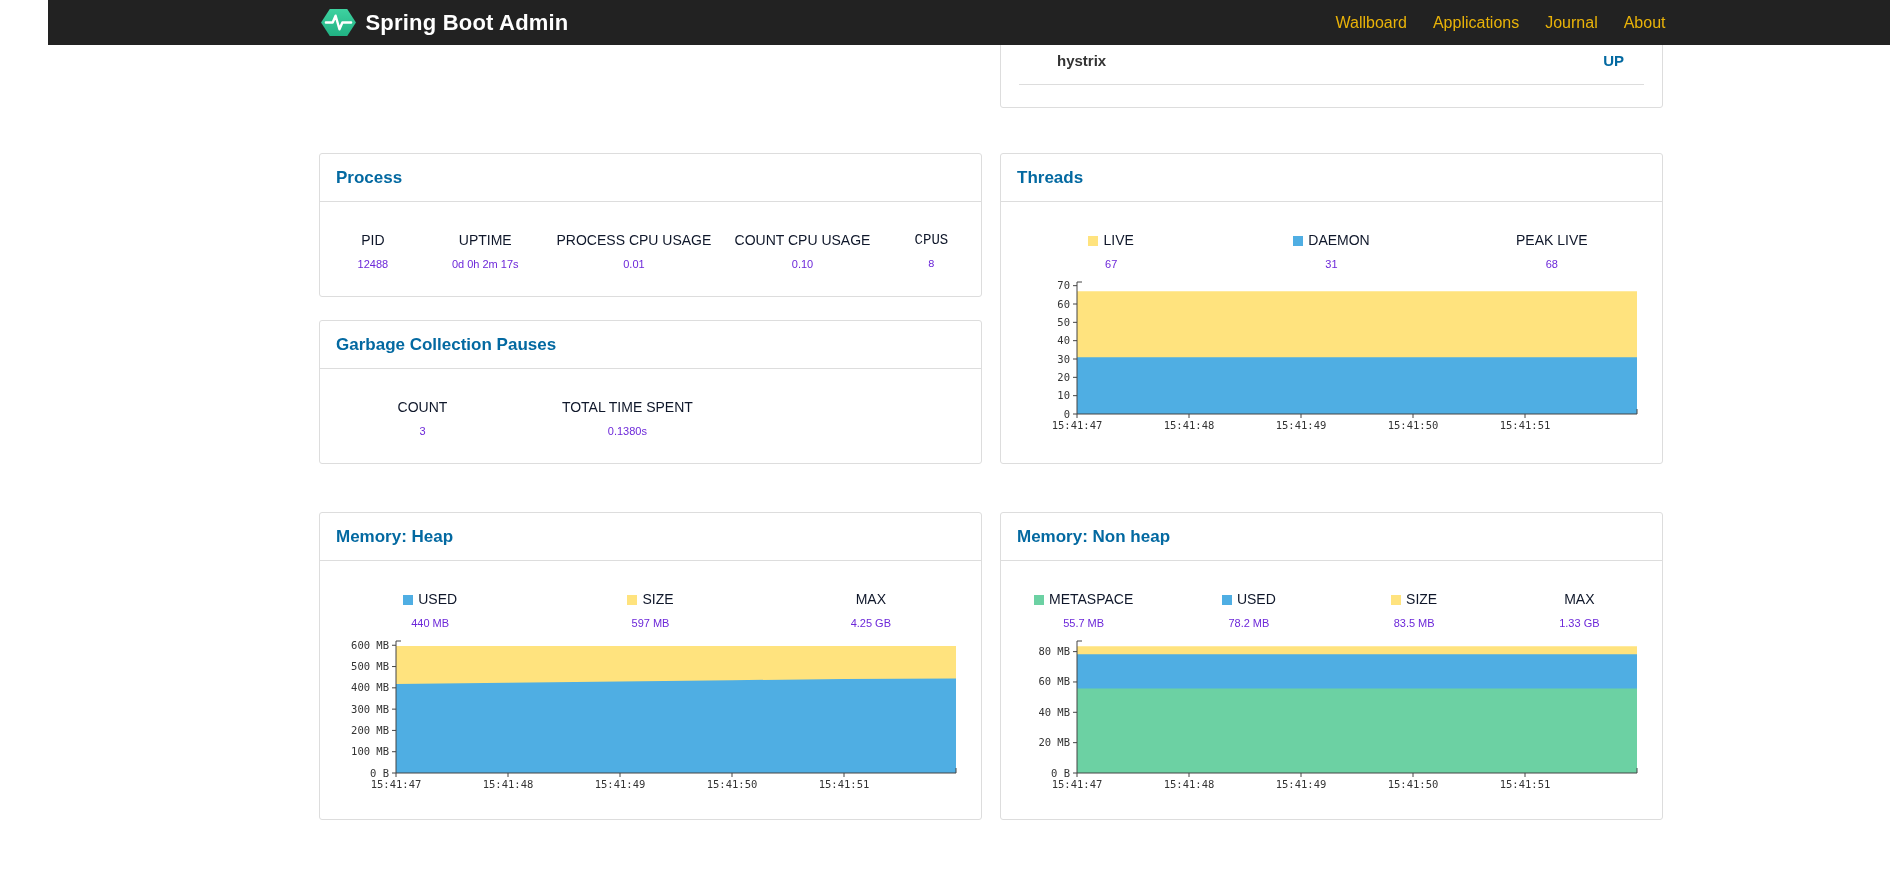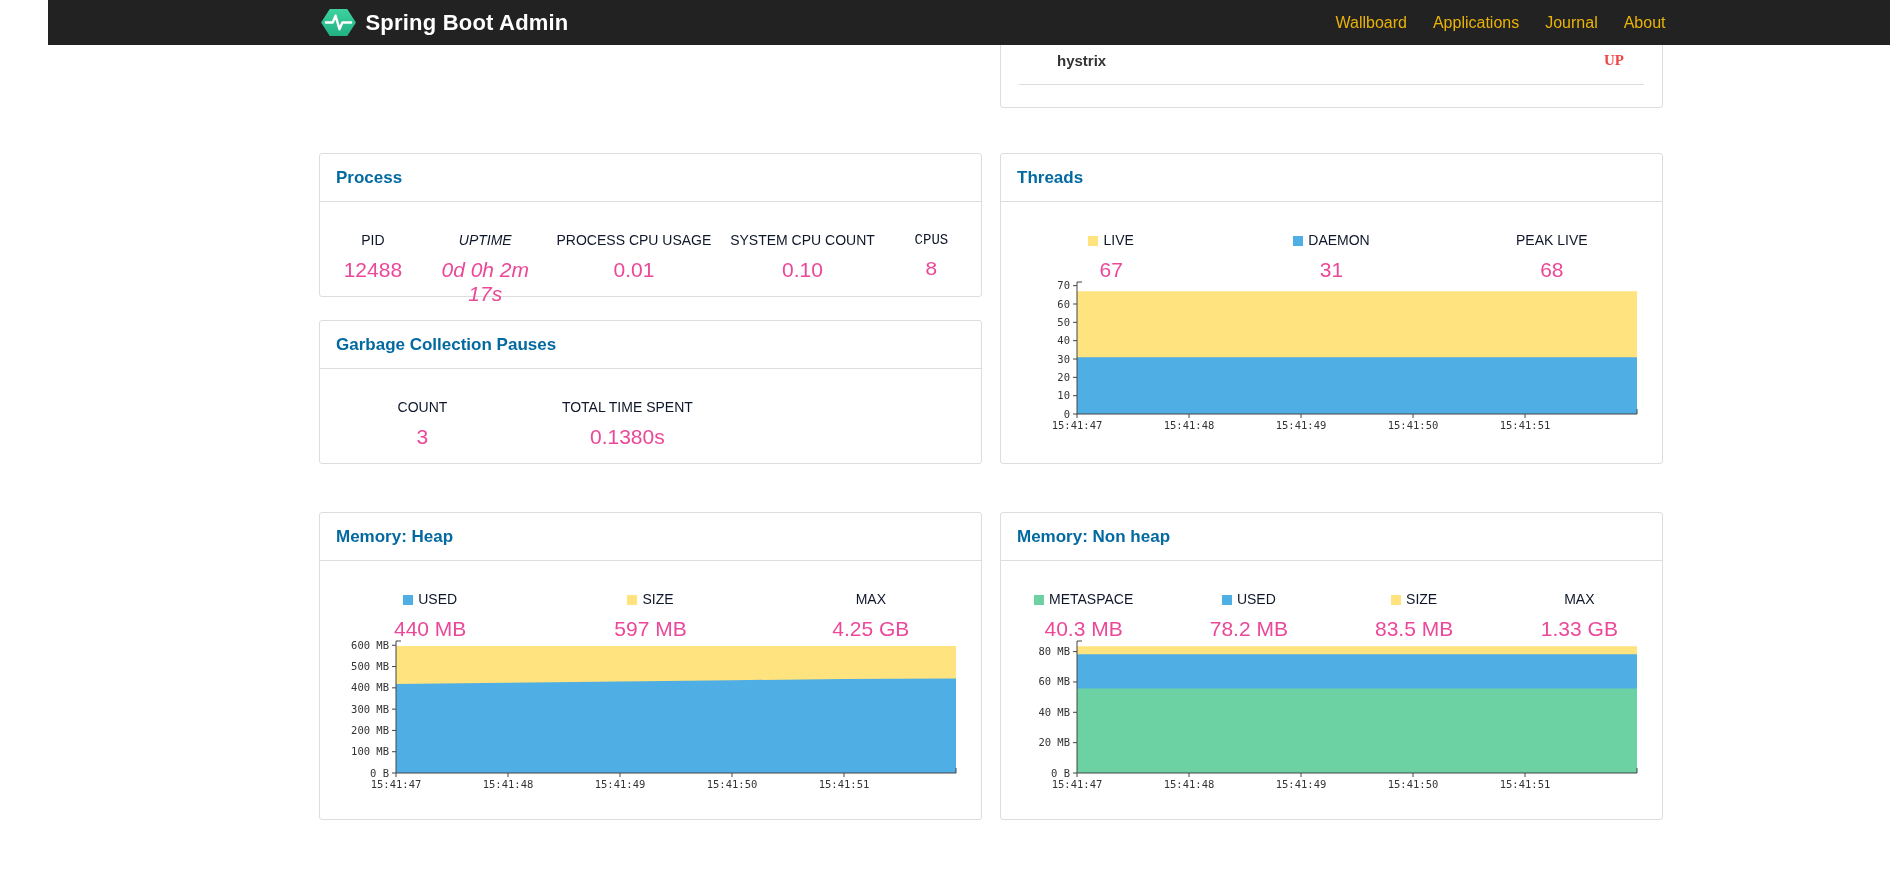--- a/index.html
+++ b/index.html
@@ -23,22 +23,22 @@
   .p-gc     {left:271px;top:320px;width:663px;height:144px;}
   .p-threads{left:952px;top:153px;width:663px;height:311px;}
   .p-heap   {left:271px;top:512px;width:663px;height:308px;}
   .p-nonheap{left:952px;top:512px;width:663px;height:308px;}
 
   .panel-title{padding:14px 16px 13px;border-bottom:1px solid #ddd;font-weight:bold;font-size:17px;color:#0369a1;}
 
   .metrics{display:flex;}
   .metric{text-align:center;box-sizing:border-box;}
   .metric .label{margin-top:30px;font-size:14px;color:#0f172a;white-space:nowrap;}
-  .metric .value{margin-top:10px;font-size:21px;color:#ec4899;}
-  .w15{width:15%;font-family:Liberation Mono, monospace;} .w16{width:16%;} .w18{width:18%;font-style:italic;} .w24{width:24%;} .w25{width:25%;}
+  .metric .value{margin-top:10px;font-size:11px;color:#6d28d9;}
+  .w15{width:15%;font-family:Liberation Mono, monospace;} .w16{width:16%;} .w18{width:18%;} .w24{width:24%;} .w25{width:25%;}
   .w27{width:27%;} .w31{width:31%;} .w33{width:33.333%;} .w38{width:38%;}
   .sq{display:inline-block;width:10px;height:10px;margin-right:5px;vertical-align:-1px;}
 
   
   .health-rows{margin:0 18px;padding-top:45px;}
   .health-row{display:flex;justify-content:space-between;align-items:center;
               border-bottom:1px solid #ddd;padding:0 20px 15px 38px;
               font-weight:bold;font-size:15px;color:#333;}
   .status-up{font-weight:bold;}
 
@@ -74,42 +74,42 @@
         <a>Journal</a>
         <a>About</a>
       </div>
     </div>
   </nav>
 
   <section class="panel p-health">
     <div class="health-rows">
       <div class="health-row">
         <span>hystrix</span>
-        <span class="status-up" style="color: #ef4444; font-family: Liberation Serif, serif;">UP</span>
+        <span class="status-up" style="color: #0369a1;">UP</span>
       </div>
     </div>
   </section>
 
   <section class="panel p-process">
     <div class="panel-title">Process</div>
     <div class="metrics">
       <div class="metric w16">
         <div class="label">PID</div>
         <div class="value">12488</div>
       </div>
       <div class="metric w18">
         <div class="label">UPTIME</div>
         <div class="value">0d 0h 2m 17s</div>
       </div>
       <div class="metric w27">
         <div class="label">PROCESS CPU USAGE</div>
         <div class="value">0.01</div>
       </div>
       <div class="metric w24">
-        <div class="label">SYSTEM CPU COUNT</div>
+        <div class="label">COUNT CPU USAGE</div>
         <div class="value">0.10</div>
       </div>
       <div class="metric w15">
         <div class="label">CPUS</div>
         <div class="value">8</div>
       </div>
     </div>
   </section>
 
   <section class="panel p-gc">
@@ -224,21 +224,21 @@
           <text x="494" y="153" text-anchor="middle" class="tick">15:41:51</text>
         </svg>
     </div>
   </section>
 
   <section class="panel p-nonheap">
     <div class="panel-title">Memory: Non heap</div>
     <div class="metrics">
       <div class="metric w25">
         <div class="label"><span class="sq" style="background-color: rgb(108, 209, 163);"></span><span>METASPACE</span></div>
-        <div class="value">40.3 MB</div>
+        <div class="value">55.7 MB</div>
       </div>
       <div class="metric w25">
         <div class="label"><span class="sq" style="background-color: rgb(79, 174, 227);"></span><span>USED</span></div>
         <div class="value">78.2 MB</div>
       </div>
       <div class="metric w25">
         <div class="label"><span class="sq" style="background-color: rgb(255, 227, 126);"></span><span>SIZE</span></div>
         <div class="value">83.5 MB</div>
       </div>
       <div class="metric w25">

